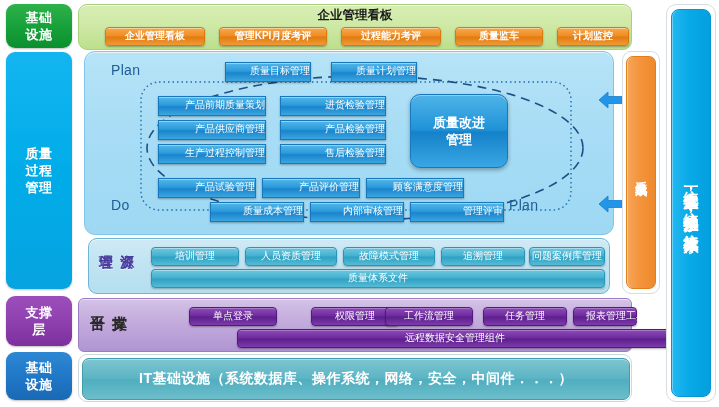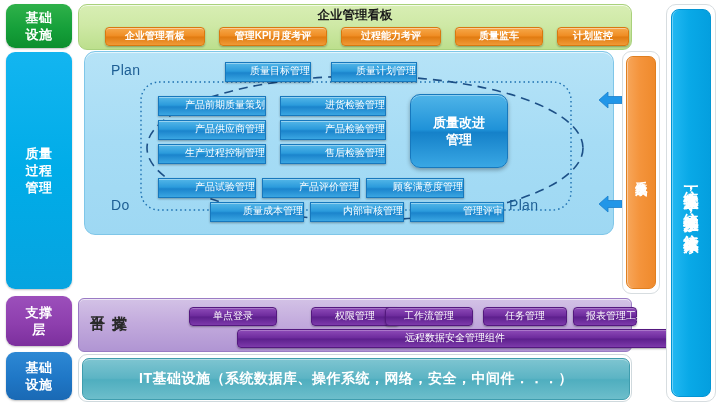--- a/index.html
+++ b/index.html
@@ -260,20 +260,34 @@
     </div>
   </div>
 
   <svg class="arrow" style="left:597px;top:90px;" viewBox="0 0 26 20">
     <path d="M2 10 L11 2 L11 6.5 L25 6.5 L25 13.5 L11 13.5 L11 18 Z" fill="#2196e8" stroke="#1a7fcc" stroke-width="0.8"></path>
   </svg>
   <svg class="arrow" style="left:597px;top:194px;" viewBox="0 0 26 20">
     <path d="M2 10 L11 2 L11 6.5 L25 6.5 L25 13.5 L11 13.5 L11 18 Z" fill="#2196e8" stroke="#1a7fcc" stroke-width="0.8"></path>
   </svg>
 
+  <div class="resource">
+    <div class="res-label">
+      <span>资源</span>
+      <span>管理</span>
+    </div>
+    <div id="resource-buttons">
+        <div class="tbtn" style="left: 62px; top: 8px; width: 86px;">培训管理</div>
+        <div class="tbtn" style="left: 156px; top: 8px; width: 90px;">人员资质管理</div>
+        <div class="tbtn" style="left: 254px; top: 8px; width: 90px;">故障模式管理</div>
+        <div class="tbtn" style="left: 352px; top: 8px; width: 82px;">追溯管理</div>
+        <div class="tbtn" style="left: 440px; top: 8px; width: 74px;">问题案例库管理</div>
+        <div class="tbtn" style="left: 62px; top: 30px; width: 452px;">质量体系文件</div>
+      </div>
+  </div>
 
   <div class="support">
     <div class="sup-label">
       <span>支撑</span>
       <span>平台</span>
     </div>
     <div id="support-buttons">
         <div class="pbtn" style="left: 110px; top: 8px; width: 86px;">单点登录</div>
         <div class="pbtn" style="left: 208px; top: 8px; width: 86px; margin-left: 24px;">权限管理</div>
         <div class="pbtn" style="left: 306px; top: 8px; width: 86px;">工作流管理</div>

